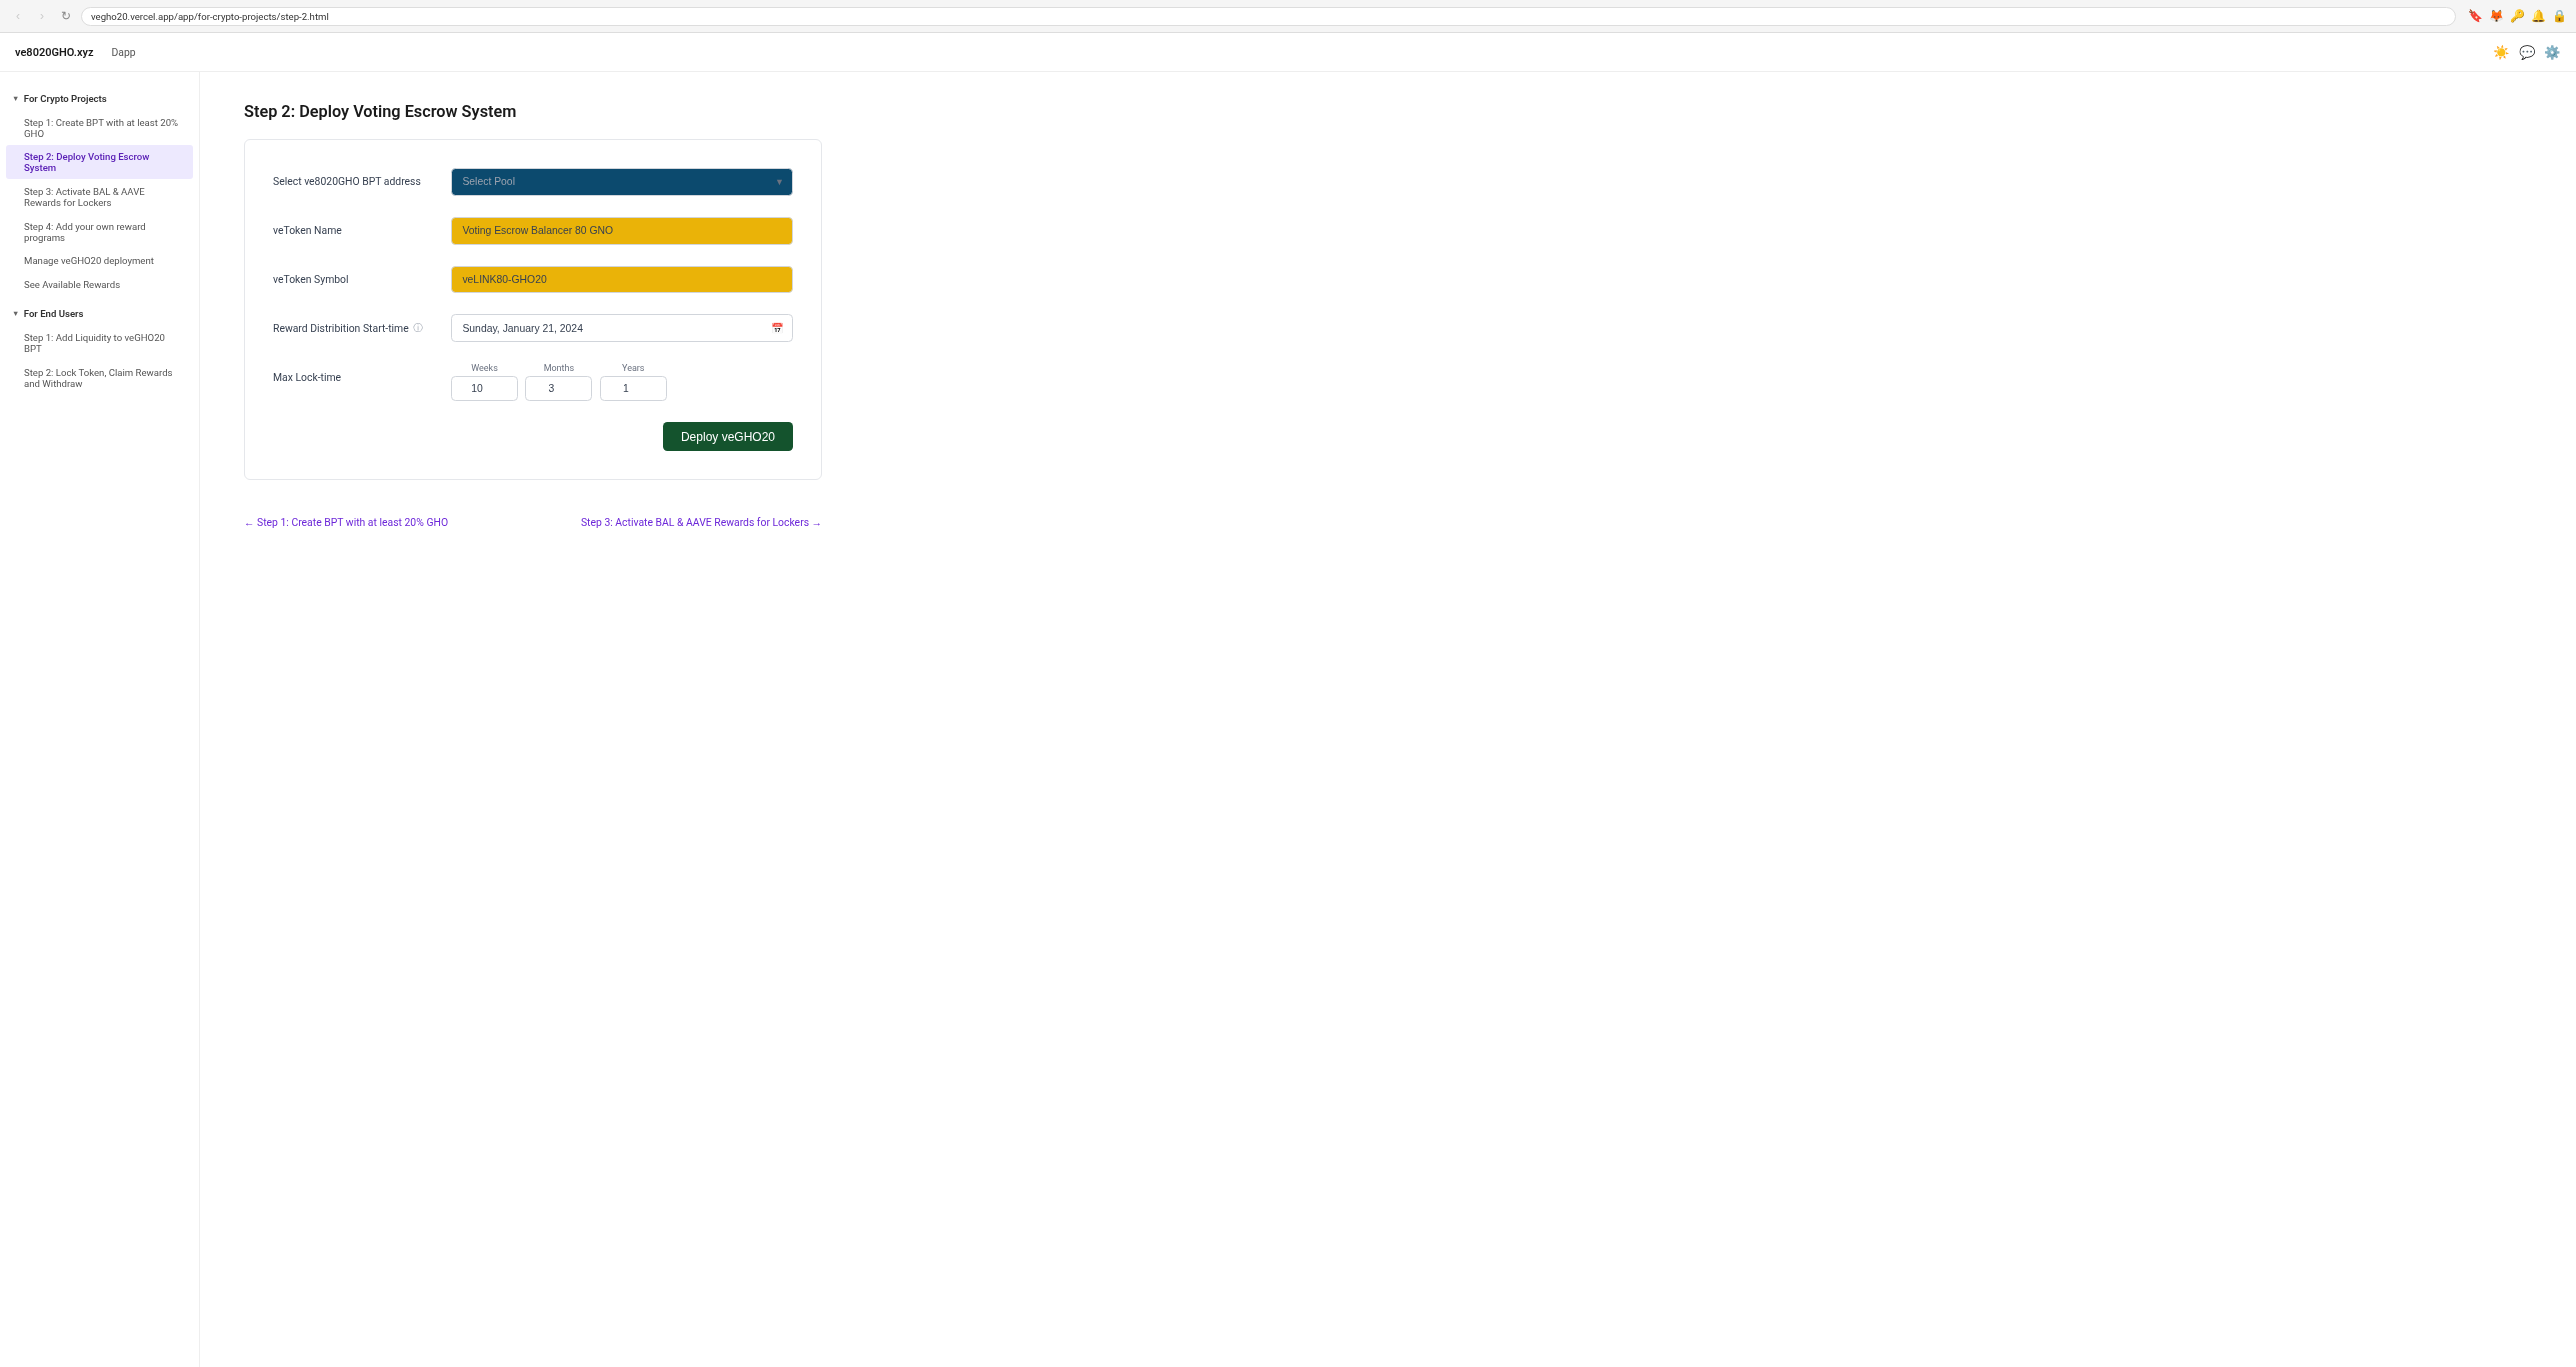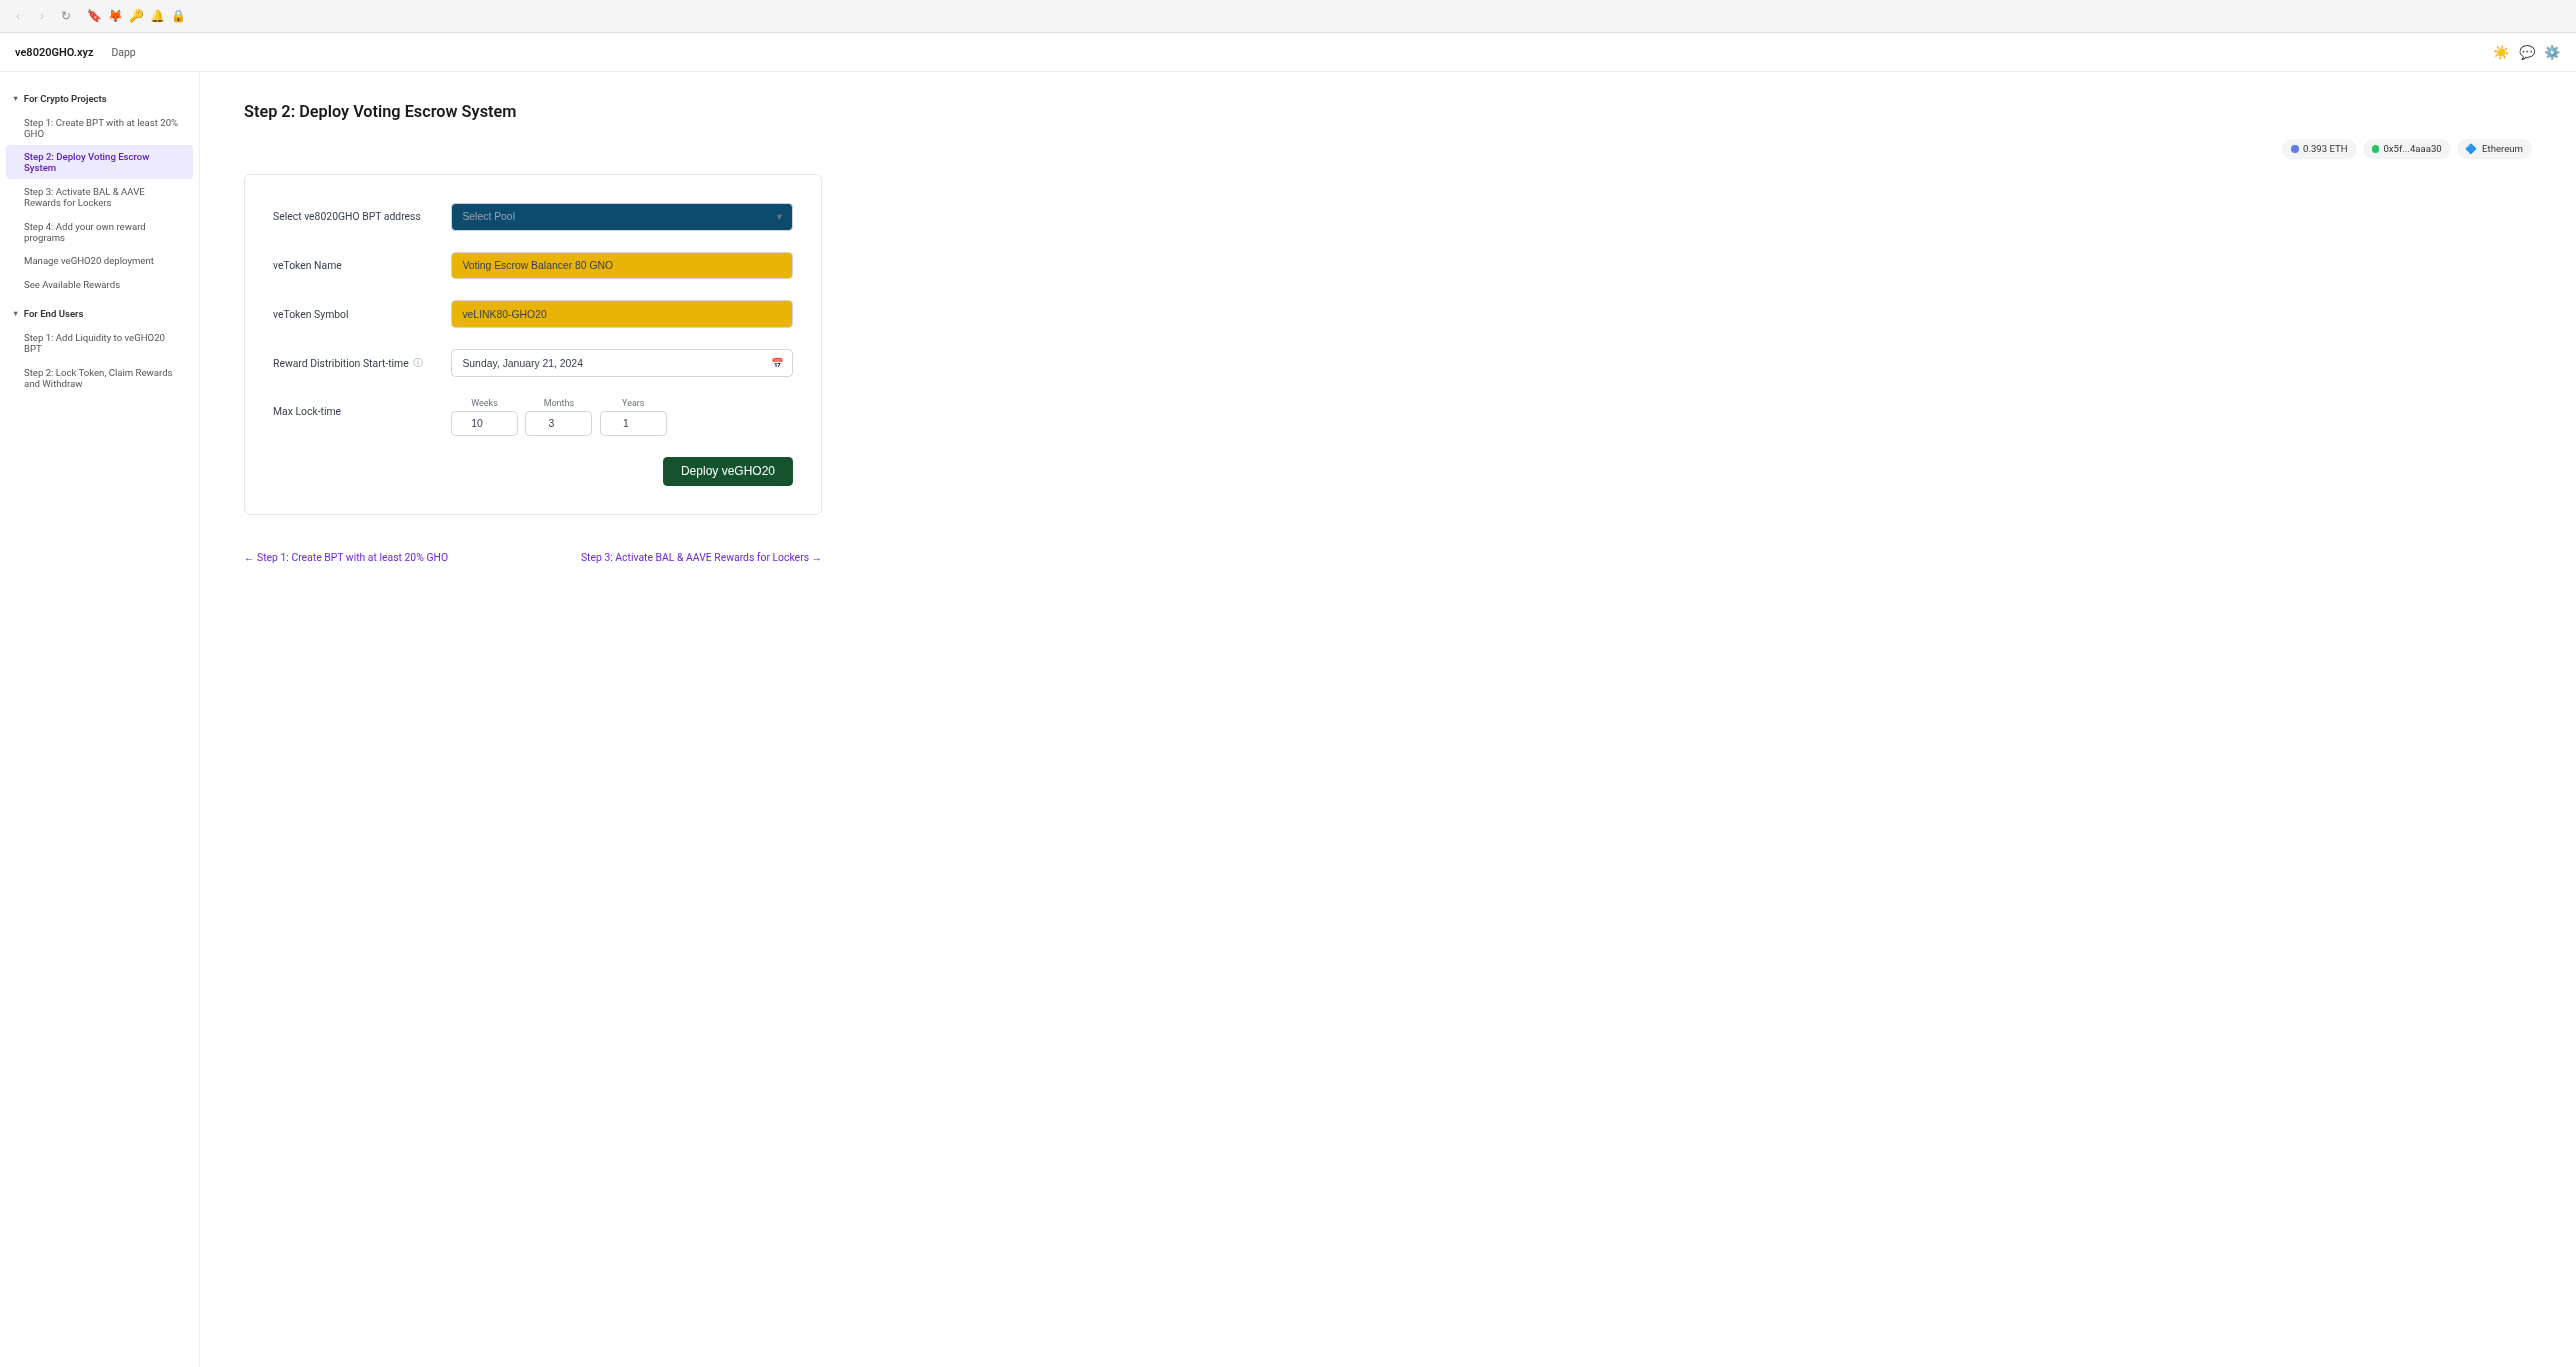--- a/index.html
+++ b/index.html
@@ -171,20 +171,23 @@
       cursor: pointer;
     }
   </style>
 </head>
 <body>
 
 <div class="browser-bar">
   <button class="browser-nav-btn disabled">‹</button>
   <button class="browser-nav-btn disabled">›</button>
   <button class="browser-nav-btn">↻</button>
+  <div class="browser-url-bar">
+    <span>vegho20.vercel.app/app/for-crypto-projects/step-2.html</span>
+  </div>
   <div class="browser-actions">
     <span class="browser-icon">🔖</span>
     <span class="browser-icon">🦊</span>
     <span class="browser-icon">🔑</span>
     <span class="browser-icon">🔔</span>
     <span class="browser-icon">🔒</span>
   </div>
 </div>
 
 <div class="app-header">
@@ -236,34 +239,20 @@
       <div class="sidebar-item">
         <span>Step 2: Lock Token, Claim Rewards and Withdraw</span>
       </div>
     </div>
   </div>
 
   <div class="main-content">
 
     <h1 class="page-title">Step 2: Deploy Voting Escrow System</h1>
 
-    <div class="wallet-bar">
-      <div class="wallet-badge">
-        <span class="wallet-dot eth"></span>
-        <span>0.393 ETH</span>
-      </div>
-      <div class="wallet-badge">
-        <span class="wallet-dot green"></span>
-        <span>0x5f...4aaa30</span>
-      </div>
-      <div class="wallet-badge">
-        <span>🔷</span>
-        <span>Ethereum</span>
-      </div>
-    </div>
 
     <div class="card">
 
       <div class="form-row">
         <div class="form-label">
           <span>Select ve8020GHO BPT address</span>
         </div>
         <div class="form-control-wrap">
           <div class="select-wrap">
             <select class="select-field">

